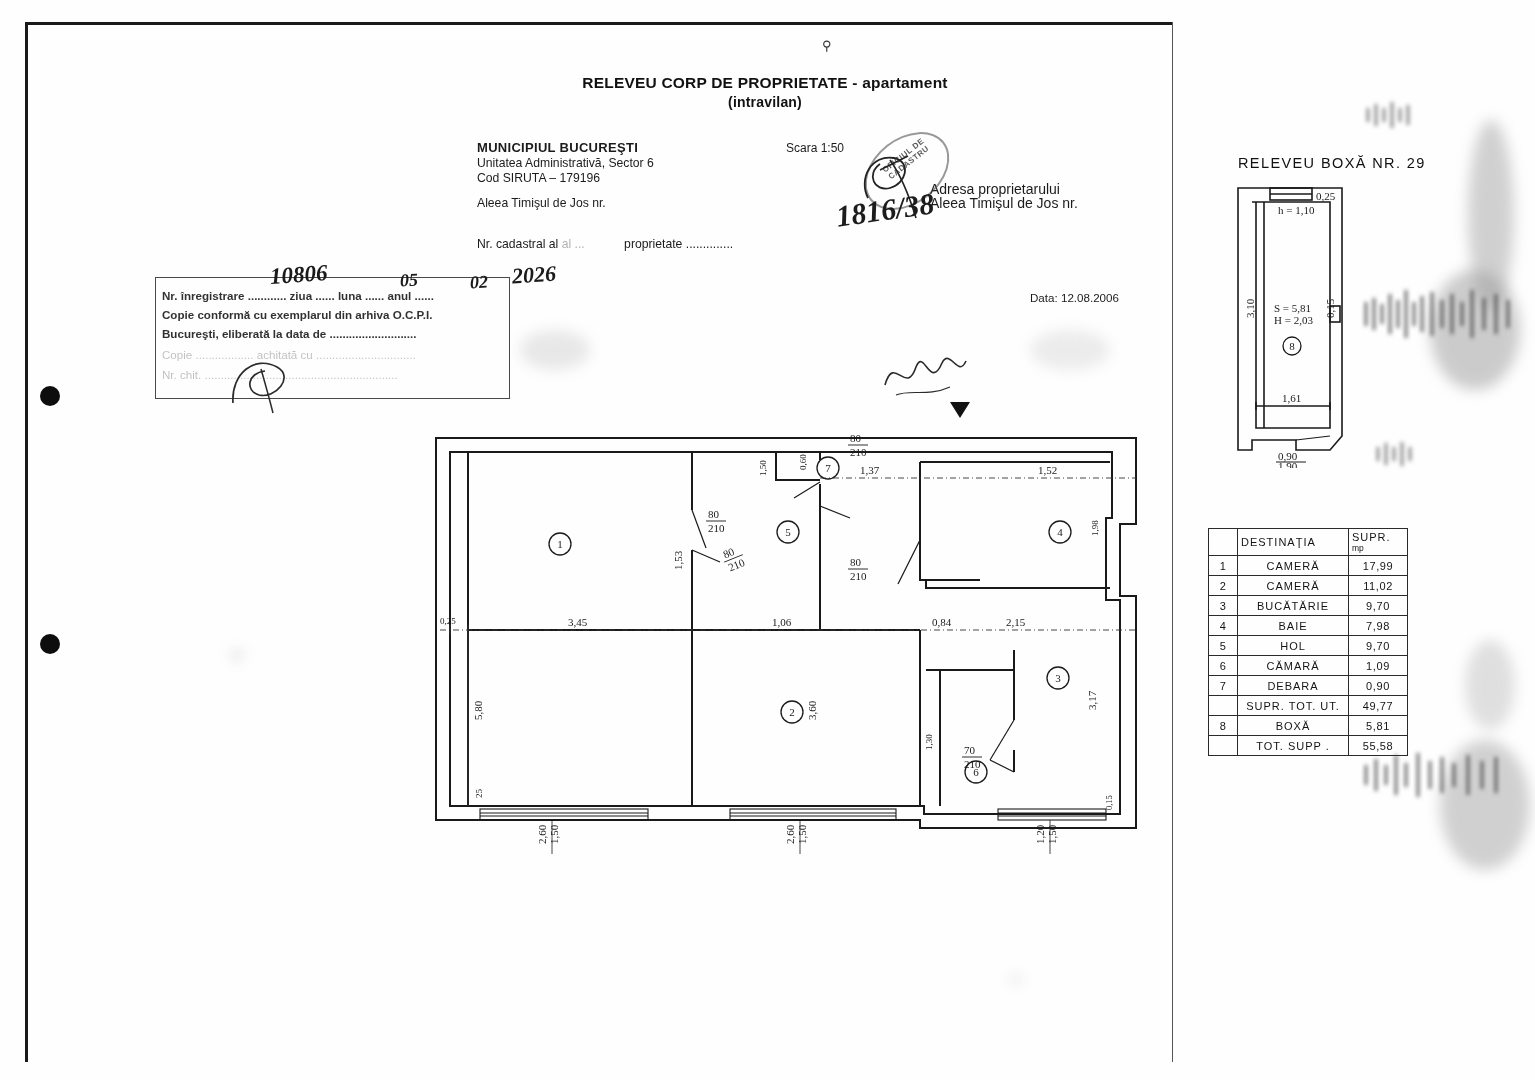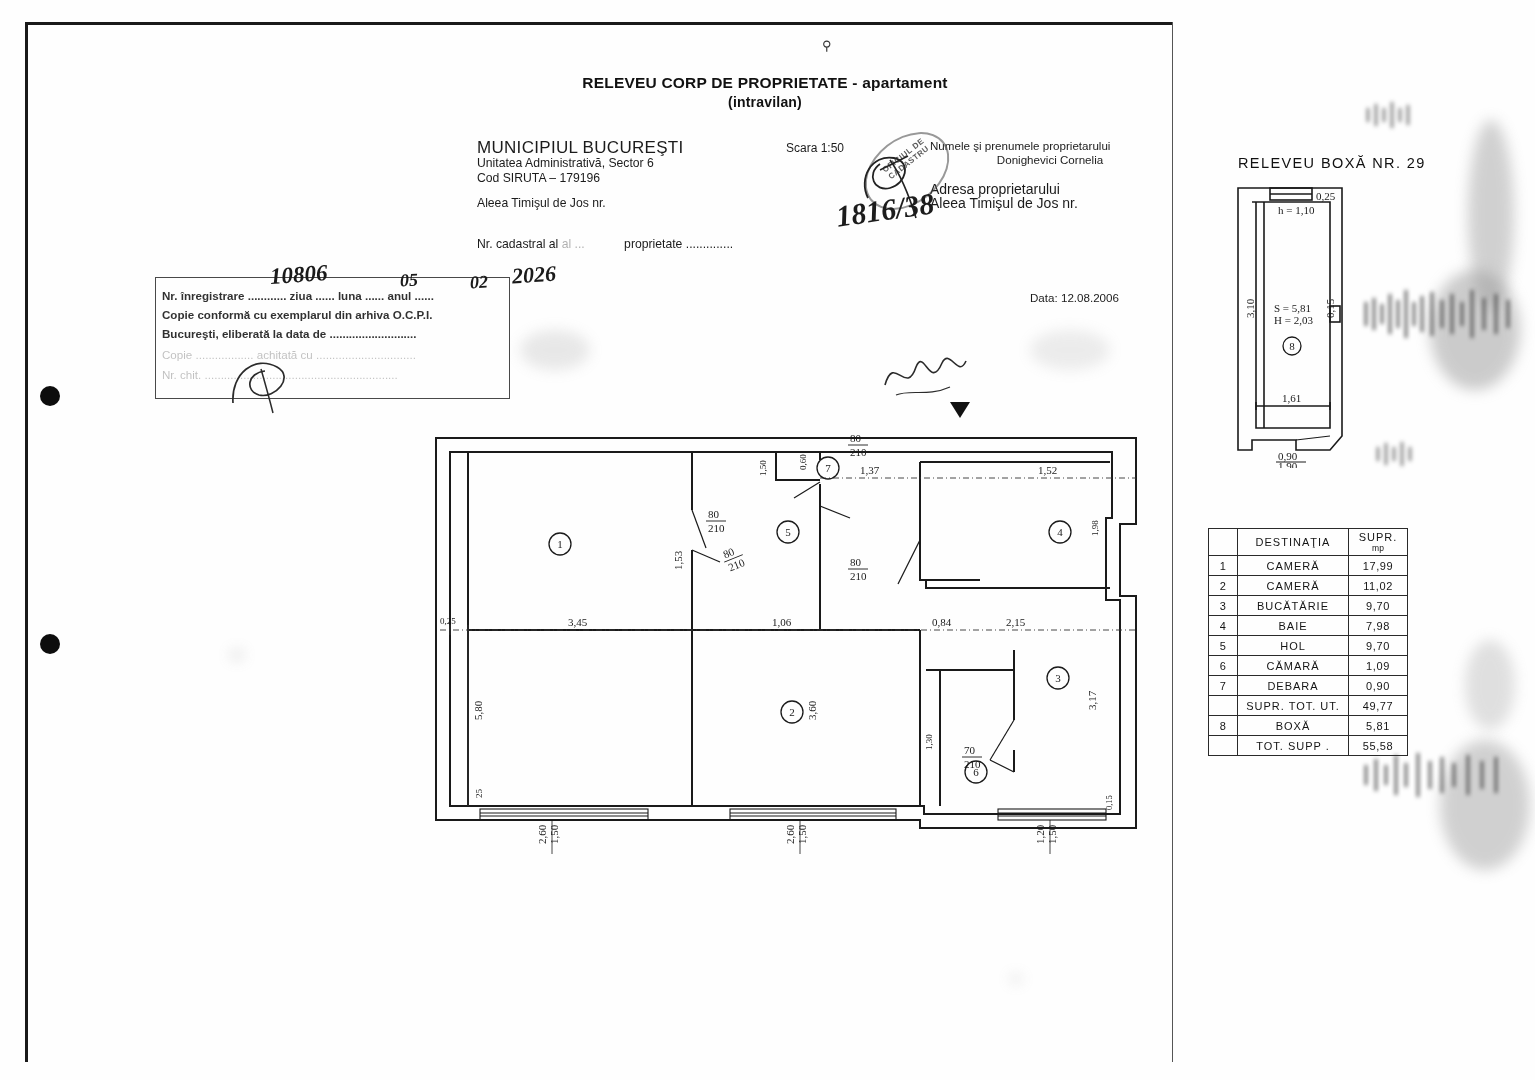--- a/index.html
+++ b/index.html
@@ -9,21 +9,21 @@
   .frame{position:absolute;left:25px;top:22px;width:1148px;height:1040px;
          border-left:3px solid #1a1a1a;border-top:3px solid #1a1a1a;
          border-right:0;border-bottom:0;box-sizing:border-box;}
   .frame-right{position:absolute;left:1172px;top:22px;width:0;height:1040px;border-left:1px solid #555;}
   .hole{position:absolute;width:20px;height:20px;border-radius:50%;background:#0d0d0d;}
   .ttl{position:absolute;text-align:center;font-weight:bold;letter-spacing:.2px;}
   .title1{left:500px;top:74px;width:530px;font-size:15.5px;}
   .title2{left:500px;top:94px;width:530px;font-size:14px;}
   .blk{position:absolute;font-size:12.2px;line-height:15.5px;color:#1b1b1b;}
   .muni{left:477px;top:140px;width:330px;}
-  .muni .l1{font-size:17px;letter-spacing:.3px;}
+  .muni .l1{font-size:13px;letter-spacing:.3px;font-weight:bold;}
   .addr{left:477px;top:196px;}
   .cad{left:477px;top:237px;width:330px;}
   .scara{left:786px;top:141px;font-size:12px;}
   .own{left:930px;top:139px;width:240px;text-align:left;font-size:11.6px;line-height:14px;}
   .own .c{text-align:center;}
   .ownaddr{left:930px;top:182px;width:240px;font-size:14px;line-height:14px;}
   .exec{left:780px;top:265px;width:250px;text-align:center;font-size:11.6px;line-height:14px;}
   .exec .dots{letter-spacing:1px;color:#555;font-size:9px;display:block;margin-top:3px;}
   .data{left:1030px;top:290px;font-size:11.6px;}
   
@@ -53,21 +53,21 @@
            transform:rotate(-38deg);opacity:.7;text-align:center;letter-spacing:.5px;}
   
   .boxa-title{position:absolute;left:1232px;top:155px;font-size:14.5px;letter-spacing:1.4px;color:#111;margin-left:6px;}
   .boxa-wrap{position:absolute;left:1230px;top:178px;width:130px;height:290px;}
   .tbl{position:absolute;left:1208px;top:528px;width:200px;border-collapse:collapse;
        font-size:11px;letter-spacing:.6px;color:#141414;}
   .tbl td{border:1px solid #2a2a2a;padding:2px 3px;height:15px;}
   .tbl td.idx{width:22px;text-align:center;}
   .tbl td.dst{text-align:center;letter-spacing:1px;}
   .tbl td.sup{width:52px;text-align:center;}
-  .tbl td.hd{text-align:center;font-size:11px;letter-spacing:1px;}
+  .tbl td.hd{font-size:11px;letter-spacing:1px;}
   .tbl td.hd small{display:block;font-size:8.5px;letter-spacing:0;}
   
   .smudge{position:absolute;border-radius:50%;filter:blur(7px);background:#9a9a9a;}
   .smear{position:absolute;filter:blur(2.2px);}
   svg{display:block;}
   .plan{position:absolute;left:420px;top:420px;}
   .lbl{font-family:"Liberation Serif",serif;font-size:11px;fill:#1a1a1a;}
 </style>
 </head>
 <body>
@@ -152,24 +152,20 @@
   </div>
   <div class="blk addr">Aleea Timişul de Jos nr.</div>
   <div class="blk cad">
     <span>Nr. cadastral al</span>
     <span style="opacity:.35;">al ...</span>
     <span style="margin-left:36px;">proprietate ..............</span>
   </div>
 
   <div class="blk scara">Scara 1:50</div>
 
-  <div class="blk own">
-    <div>Numele şi prenumele proprietarului</div>
-    <div class="c">Donighevici Cornelia</div>
-  </div>
   <div class="blk ownaddr">
     <div>Adresa proprietarului</div>
     <div>Aleea Timişul de Jos nr.</div>
   </div>
 
   <div class="blk data">Data: 12.08.2006</div>
 
   <svg style="position:absolute;left:880px;top:345px;" width="90" height="60">
     <path d="M5,40 C14,8 26,52 36,22 C44,2 50,46 62,18 C70,2 78,34 86,16" fill="none" stroke="#2b2b2b" stroke-width="1.6"></path>
     <path d="M16,50 C30,44 48,52 70,42" fill="none" stroke="#2b2b2b" stroke-width="1.2"></path>

